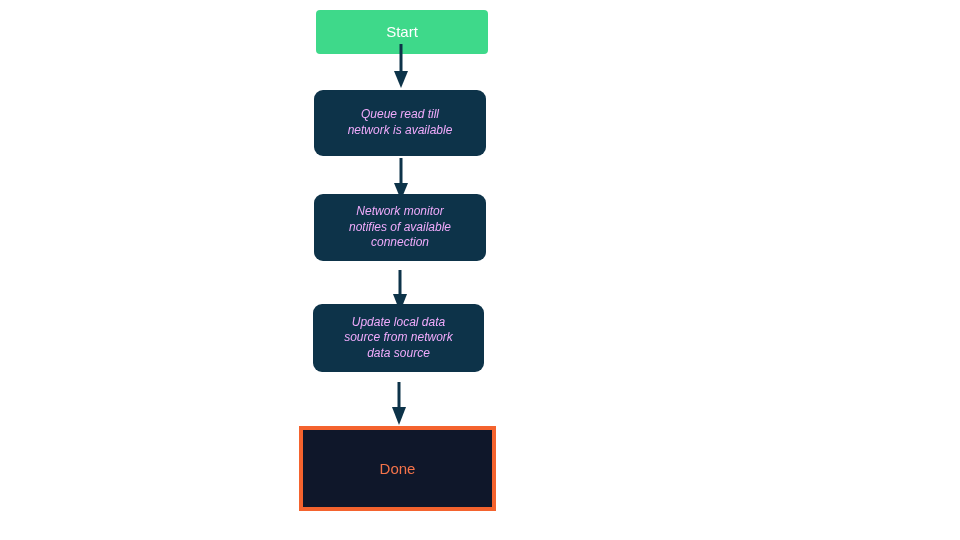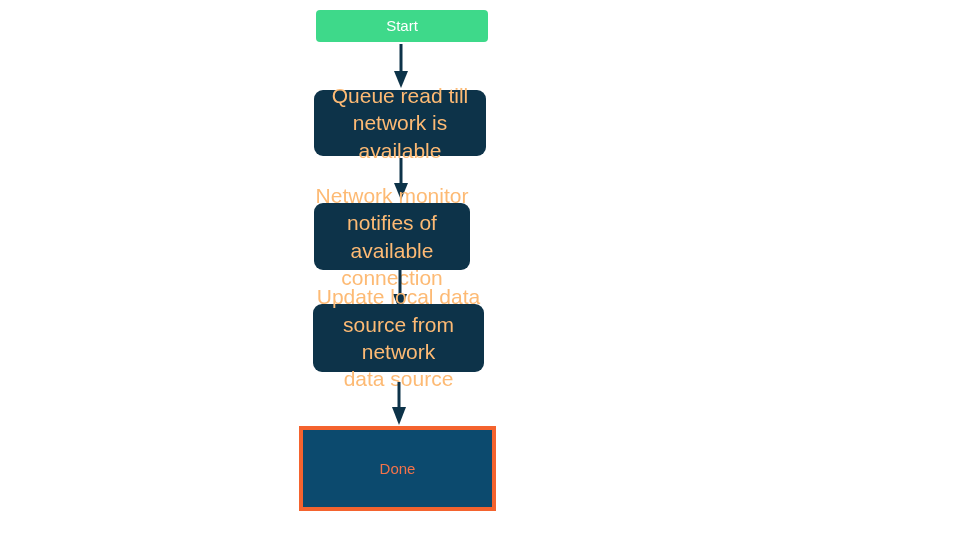--- a/index.html
+++ b/index.html
@@ -26,56 +26,57 @@
     align-items: center;
     justify-content: center;
     text-align: center;
     line-height: 1.30;
     white-space: pre-line;
   }
   .node-start {
     left: 316px;
     top: 10px;
     width: 172px;
-    height: 32px;
+    height: 44px;
     background: #3ed98a;
     color: #ffffff;
     border-radius: 4px;
     font-size: 15px;
   }
   .node-process {
     background: #0d3349;
-    color: #fdba74;
+    color: #f0abfc;
     border-radius: 9px;
-    font-size: 21px;
+    font-size: 12px;
+    font-style: italic;
   }
   .node-q1 {
     left: 314px;
     top: 90px;
     width: 172px;
     height: 66px;
   }
   .node-q2 {
     left: 314px;
-    top: 203px;
-    width: 156px;
+    top: 194px;
+    width: 172px;
     height: 67px;
   }
   .node-q3 {
     left: 313px;
     top: 304px;
     width: 171px;
     height: 68px;
   }
   .node-done {
     left: 299px;
     top: 426px;
     width: 197px;
     height: 85px;
-    background: #0c4a6e;
+    background: #0f172a;
     border: 4px solid #f4632e;
     color: #f4734a;
     font-size: 15px;
   }
   .edge {
     position: absolute;
   }
   .edge svg {
     display: block;
     overflow: visible;

